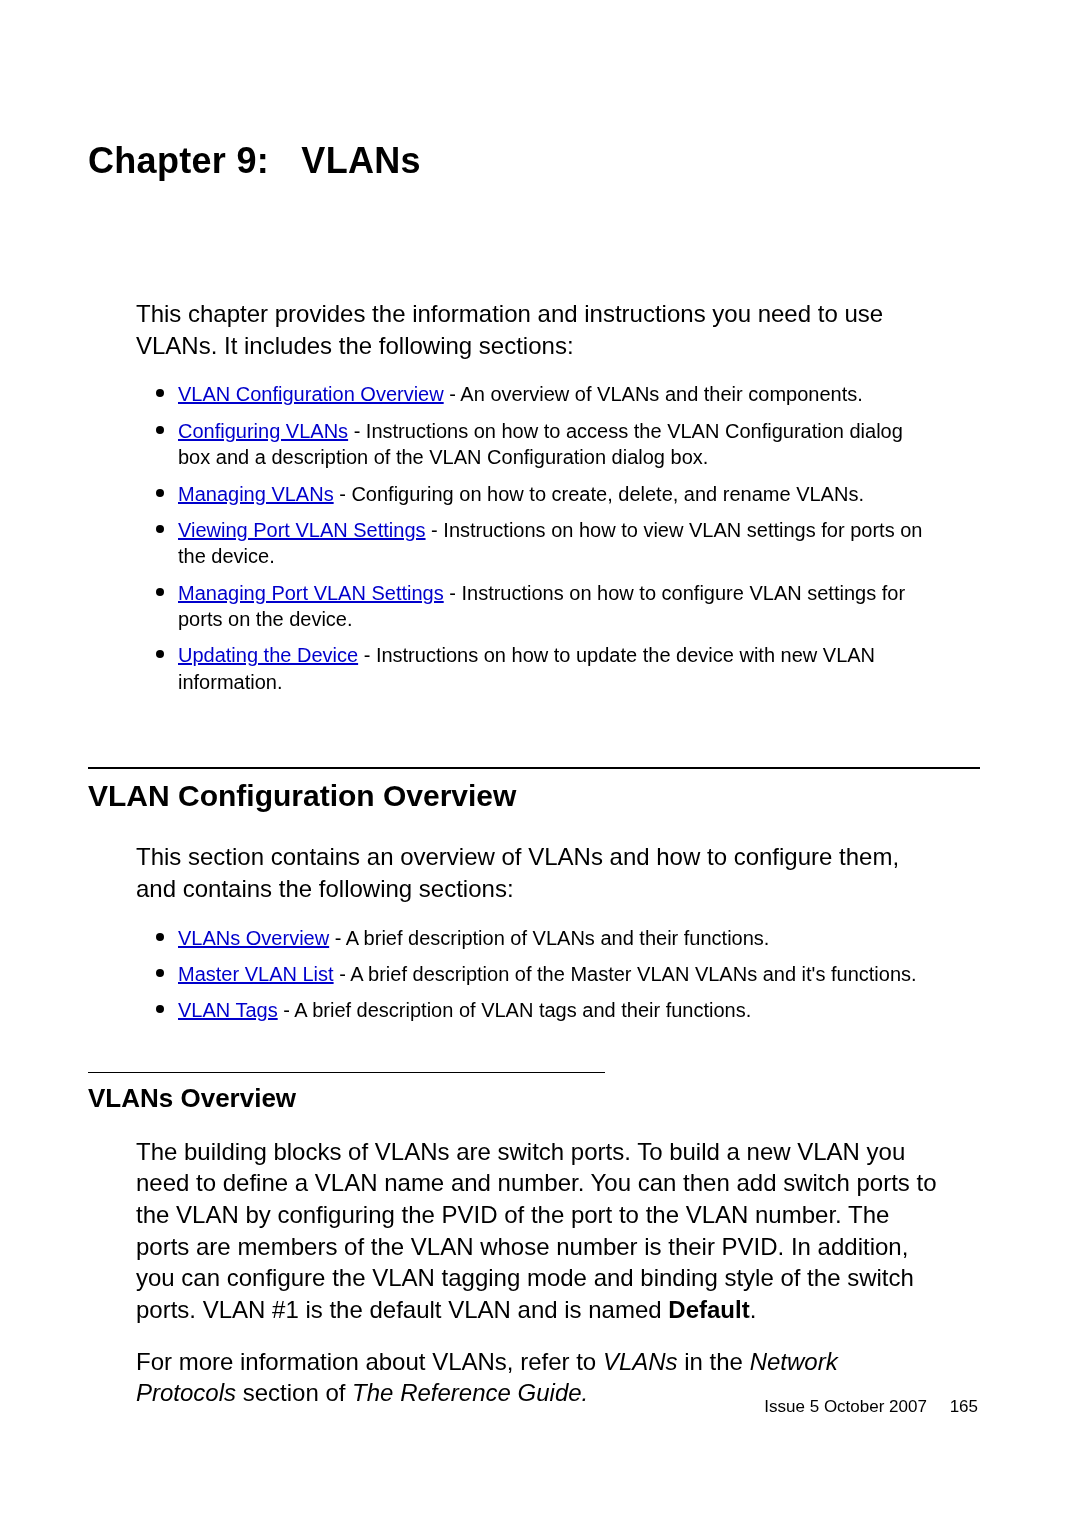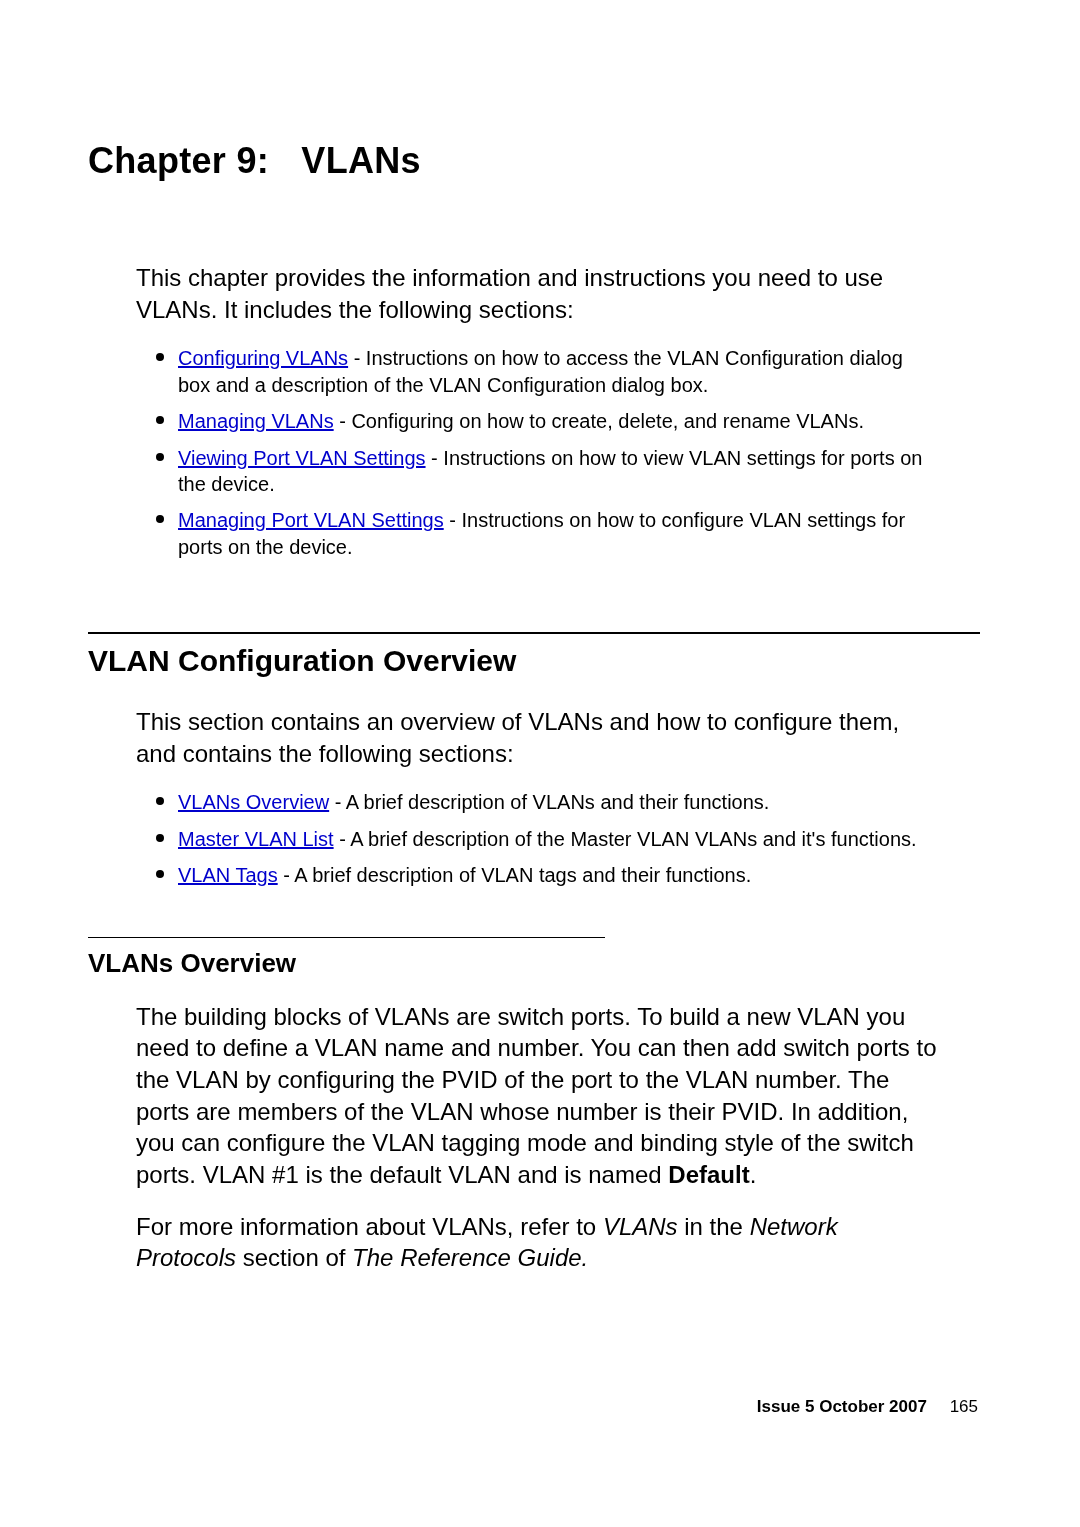--- a/index.html
+++ b/index.html
@@ -12,21 +12,21 @@
   .page {
     width: 1080px;
     height: 1527px;
     position: relative;
     box-sizing: border-box;
     padding: 140px 100px 0 88px;
   }
   .chapter-title {
     font-size: 36px;
     font-weight: bold;
-    margin: 0 0 80px 0;
+    margin: 0 0 116px 0;
     letter-spacing: 0.3px;
   }
   .chapter-title .label {
     display: inline;
   }
   .chapter-title .name {
     display: inline;
     margin-left: 22px;
   }
   .body-block {
@@ -92,51 +92,57 @@
   .italic {
     font-style: italic;
   }
   .footer {
     position: absolute;
     bottom: 110px;
     right: 102px;
     font-size: 17px;
   }
   .footer .issue {
-    font-weight: bold;
+    font-weight: normal;
   }
   .footer .pageno {
     margin-left: 18px;
   }
 </style>
 </head>
 <body>
 
 <div class="page">
 
   <h1 class="chapter-title">
     <span class="label">Chapter 9:</span>
     <span class="name">VLANs</span>
   </h1>
 
   <div class="body-block">
     <p class="para">This chapter provides the information and instructions you need to use VLANs. It includes the following sections:</p>
 
     <ul class="bullets">
       <li>
+        <a class="link">VLAN Configuration Overview</a><span> - An overview of VLANs and their components.</span>
+      </li>
+      <li>
         <a class="link">Configuring VLANs</a><span> - Instructions on how to access the VLAN Configuration dialog box and a description of the VLAN Configuration dialog box.</span>
       </li>
       <li>
         <a class="link">Managing VLANs</a><span> - Configuring on how to create, delete, and rename VLANs.</span>
       </li>
       <li>
         <a class="link">Viewing Port VLAN Settings</a><span> - Instructions on how to view VLAN settings for ports on the device.</span>
       </li>
       <li>
         <a class="link">Managing Port VLAN Settings</a><span> - Instructions on how to configure VLAN settings for ports on the device.</span>
+      </li>
+      <li>
+        <a class="link">Updating the Device</a><span> - Instructions on how to update the device with new VLAN information.</span>
       </li>
     </ul>
   </div>
 
   <hr class="section-rule-heavy">
   <h2 class="section-title">VLAN Configuration Overview</h2>
 
   <div class="body-block">
     <p class="para">This section contains an overview of VLANs and how to configure them, and contains the following sections:</p>
 

